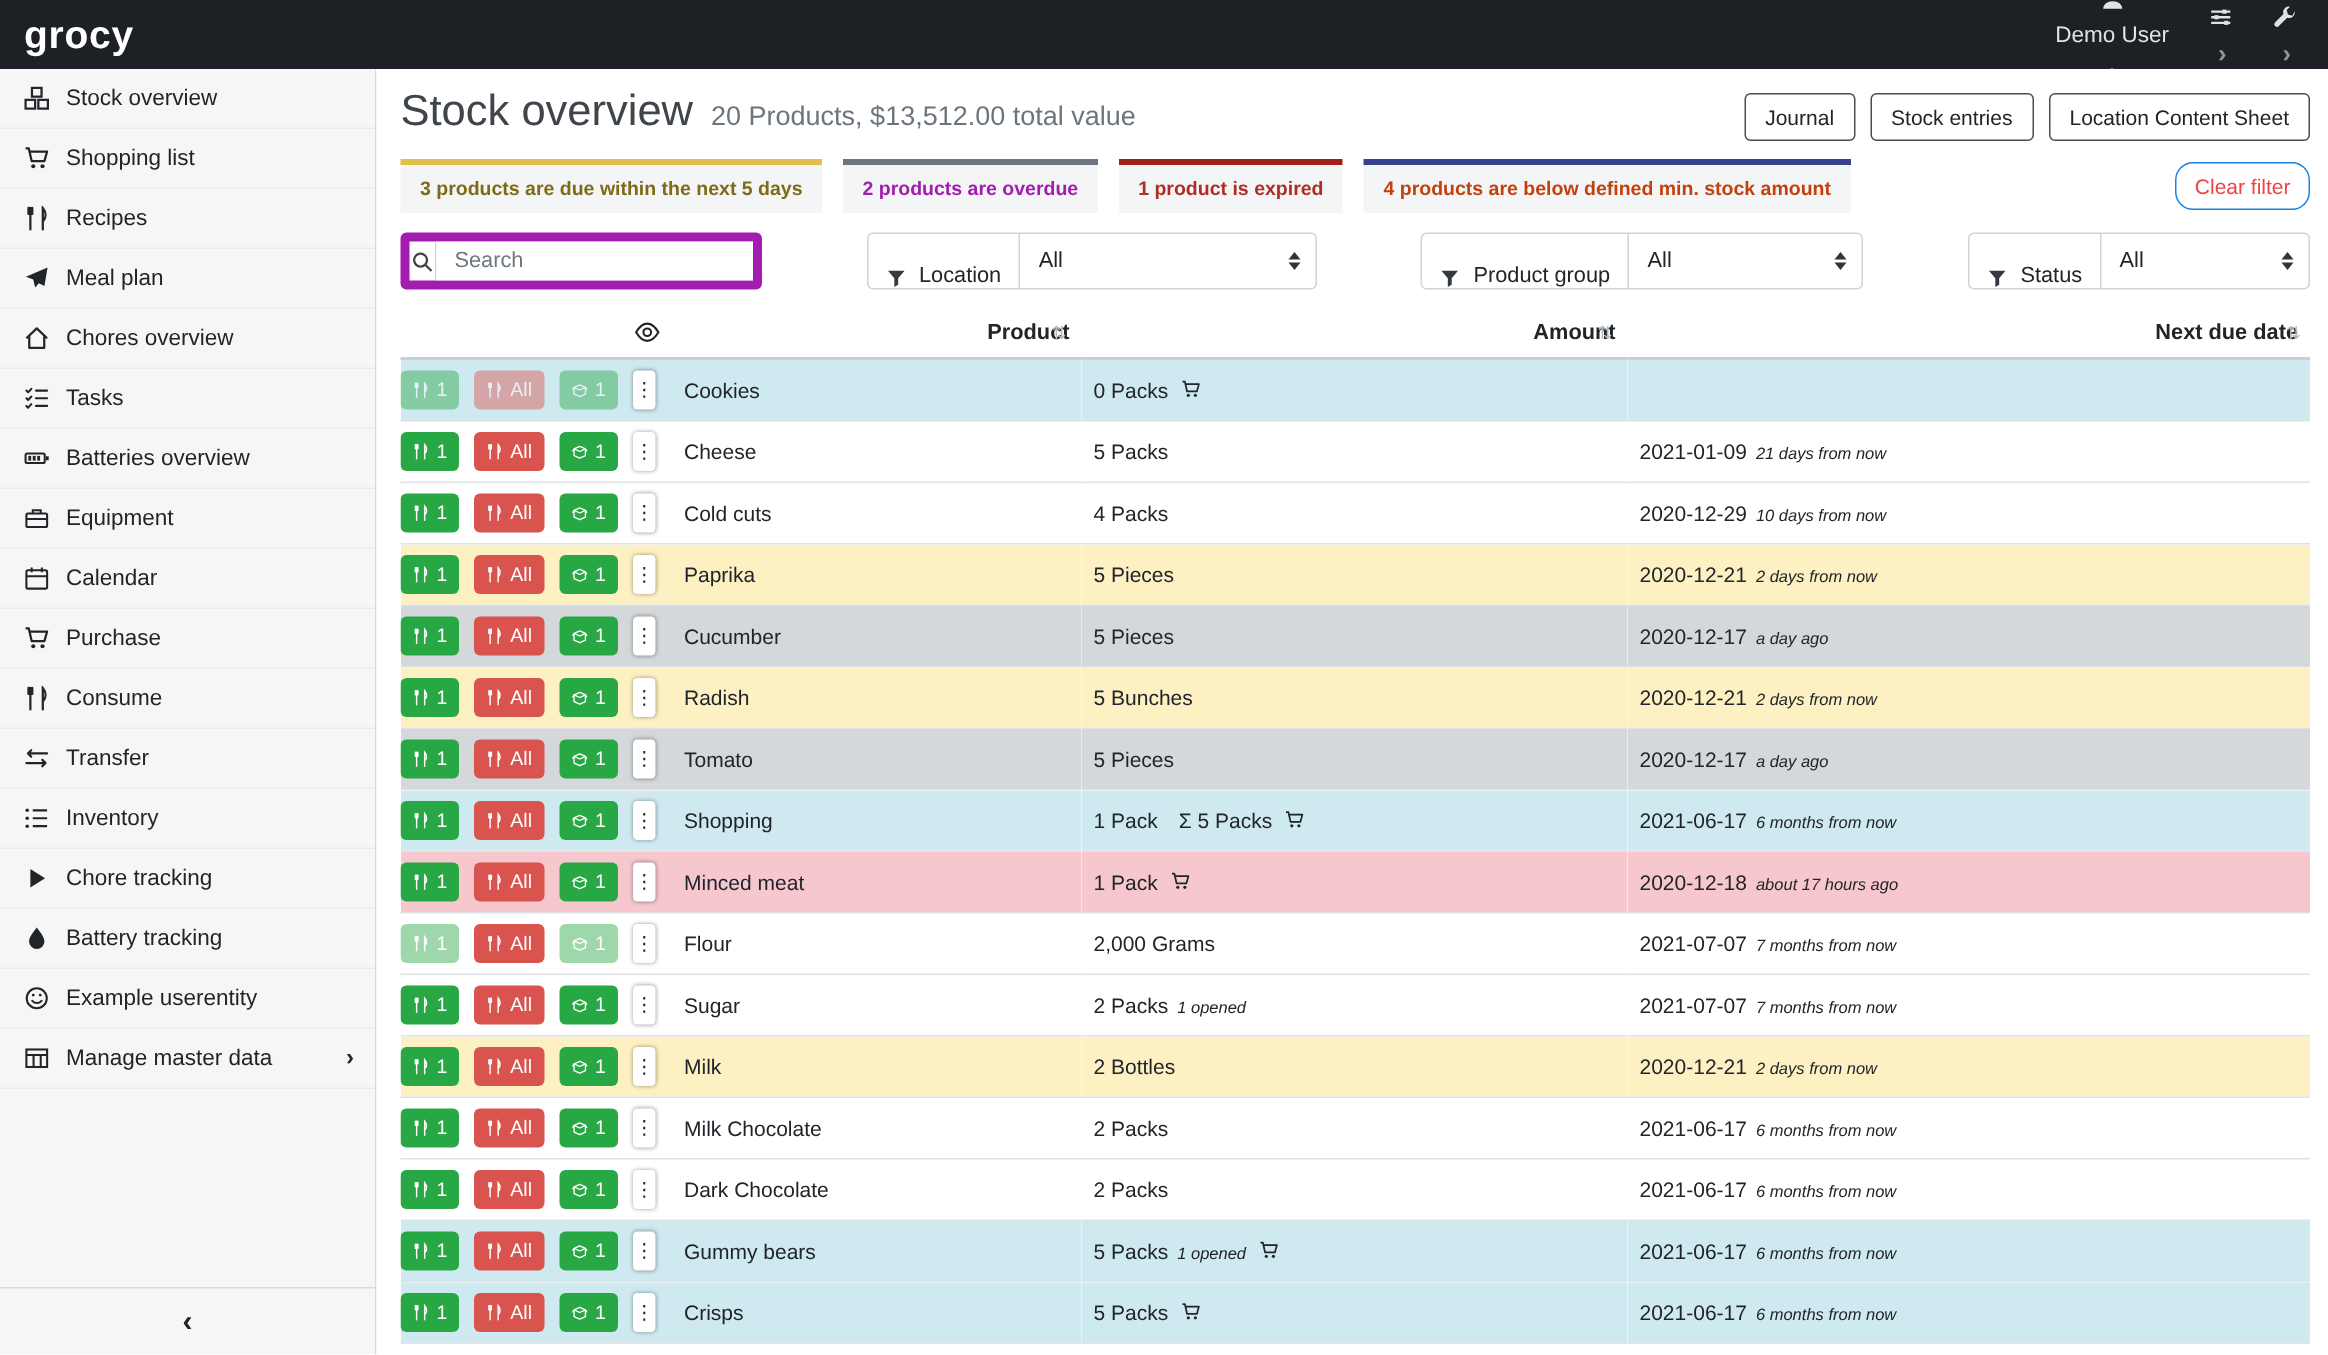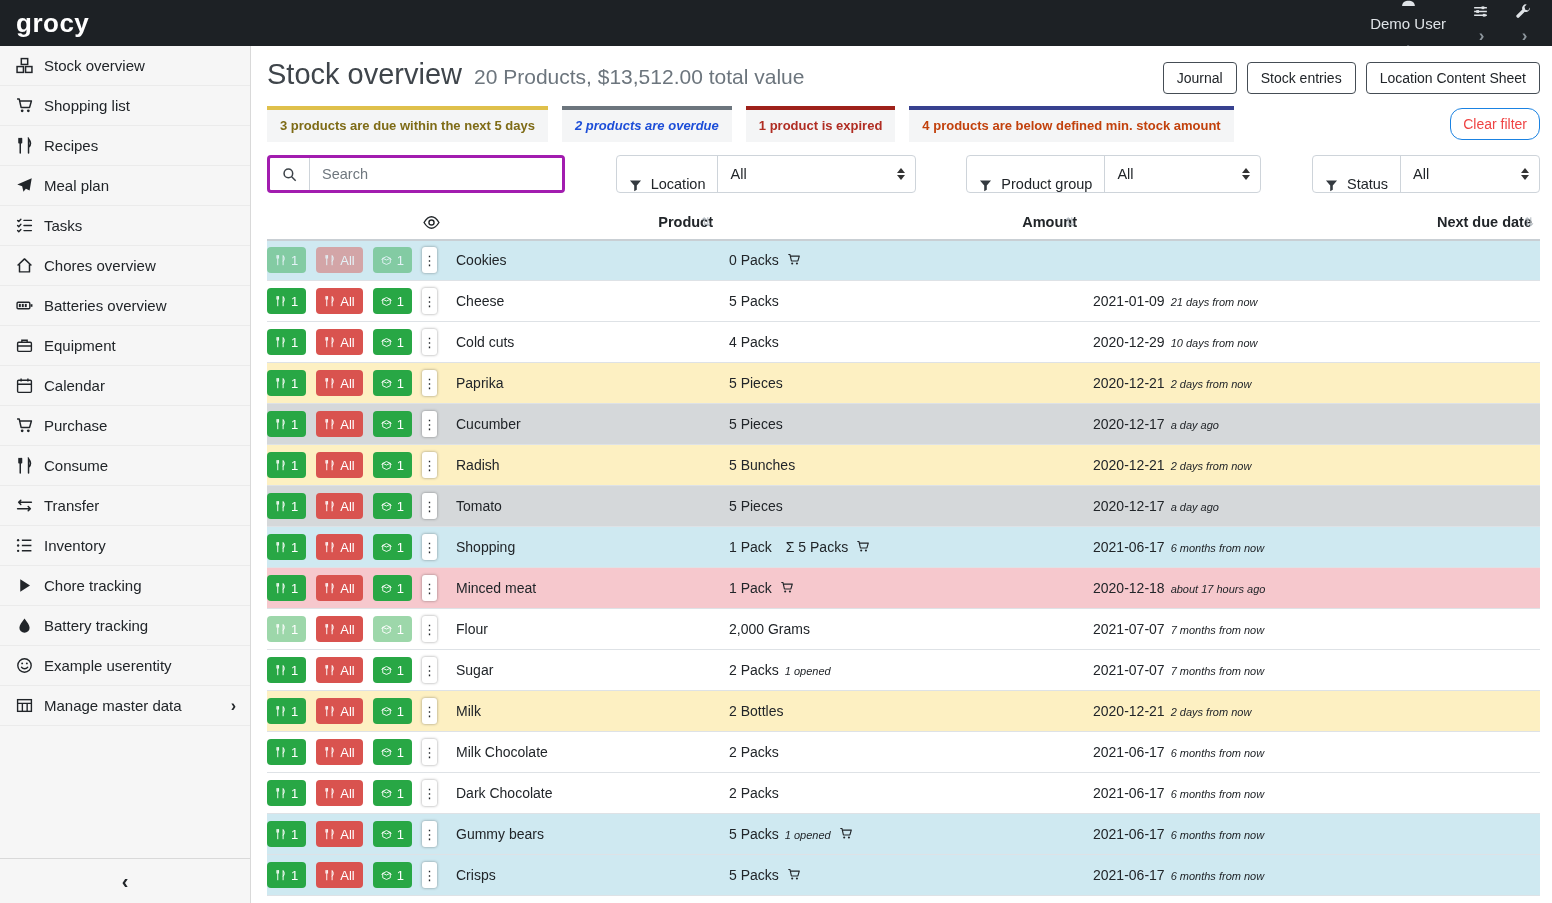--- a/index.html
+++ b/index.html
@@ -23,33 +23,33 @@
   .slabel { flex:1; white-space:nowrap; }
   .schev { color:#212529; font-size:16px; font-weight:700; }
   .side-footer { height:45px; border-top:1px solid #d9d9d9; display:flex; align-items:center; justify-content:center; font-size:20px; font-weight:700; color:#212529; cursor:pointer; }
 
   .main { flex:1; padding:10px 12px 0 16px; background:#fff; overflow:hidden; }
 
   
   .page-head { display:flex; justify-content:space-between; align-items:flex-start; }
   .titles { display:flex; align-items:baseline; gap:12px; }
   h1 { font-size:29px; font-weight:500; color:#3f454b; margin-top:2px; }
-  .subtitle { font-size:21px; color:#6c757d; font-weight:400;text-align:center; }
+  .subtitle { font-size:18px; color:#6c757d; font-weight:400;text-align:center; }
   .head-btns { display:flex; gap:10px; padding-top:6px; }
   .btn-outline { background:#fff; border:1px solid #454d55; border-radius:4px; padding:7px 13px; font-size:14px; color:#212529; cursor:pointer; font-family:inherit; }
 
   
   .banner-row { display:flex; align-items:center; margin-top:12px; }
   .banner-list { display:flex; gap:14px; }
   .banner { background:#f4f5f6; border-top:4px solid #999; padding:8px 13px 9px; font-size:13px; font-weight:700; cursor:pointer; white-space:nowrap; }
   .clear-filter { margin-left:auto; background:#fff; border:1px solid #1a82e2; color:#ef4444; border-radius:12px; padding:7px 12px; font-size:14px; cursor:pointer; font-family:inherit; }
 
   
   .filters { display:flex; justify-content:space-between; margin-top:13px; }
-  .search-group { width:298px; display:flex; border:3px solid #a21caf; border-radius:4px; height:38px; overflow:hidden; background:#fff; }
+  .search-group { width:241px; display:flex; border:6px solid #a21caf; border-radius:4px; height:38px; overflow:hidden; background:#fff; }
   .igroup-icon { width:40px; display:flex; align-items:center; justify-content:center; border-right:1px solid #ced4da; color:#3c4248; }
   .igroup-icon svg { width:15px; height:15px; }
   .search-group input { border:none; outline:none; flex:1; padding:0 12px; font-size:14.5px; color:#212529; font-family:inherit; }
   .search-group input::placeholder { color:#6f777e; }
   .filter-group { display:flex; border:1px solid #ced4da; border-radius:4px; height:38px; background:#fff; overflow:hidden; }
   .fg-label { display:flex; align-items:flex-end; gap:9px; padding:0 12px; font-size:14.5px; color:#212529; border-right:1px solid #ced4da; white-space:nowrap; }
   .fg-label svg { width:13px; height:13px; color:#343a40; }
   .fg-select { flex:1; display:flex; align-items:center; justify-content:space-between; padding:0 10px 0 12px; font-size:14.5px; cursor:pointer; }
   .sel-arrows { display:flex; flex-direction:column; gap:2px; }
   .sel-arrows i { display:block; width:0; height:0; border-left:4px solid transparent; border-right:4px solid transparent; }
@@ -270,31 +270,31 @@
         <li class="side-item">
           <svg>
             <use href="#i-plane"></use>
           </svg>
           <span class="slabel">Meal plan</span>
 
         </li>
 
         <li class="side-item">
           <svg>
+            <use href="#i-home"></use>
+          </svg>
+          <span class="slabel">Chores overview</span>
+
+        </li>
+
+        <li class="side-item">
+          <svg>
             <use href="#i-tasks"></use>
           </svg>
           <span class="slabel">Tasks</span>
-
-        </li>
-
-        <li class="side-item">
-          <svg>
-            <use href="#i-home"></use>
-          </svg>
-          <span class="slabel">Chores overview</span>
 
         </li>
 
         <li class="side-item">
           <svg>
             <use href="#i-battery"></use>
           </svg>
           <span class="slabel">Batteries overview</span>
 
         </li>
@@ -398,21 +398,21 @@
       </div>
     </div>
 
     <div class="banner-row">
       <div class="banner-list">
 
           <div class="banner" style="border-top-color: rgb(223, 192, 75); color: rgb(126, 107, 22);">
             <span>3 products are due within the next 5 days</span>
           </div>
 
-          <div class="banner" style="border-top-color: rgb(108, 117, 125); color: #1d4ed8; font-style: italic;">
+          <div class="banner" style="border-top-color: rgb(108, 117, 125); color: #a21caf;">
             <span>2 products are overdue</span>
           </div>
 
           <div class="banner" style="border-top-color: rgb(158, 33, 26); color: rgb(176, 45, 35);">
             <span>1 product is expired</span>
           </div>
 
           <div class="banner" style="border-top-color: rgb(55, 65, 143); color: #c2410c;">
             <span>4 products are below defined min. stock amount</span>
           </div>

